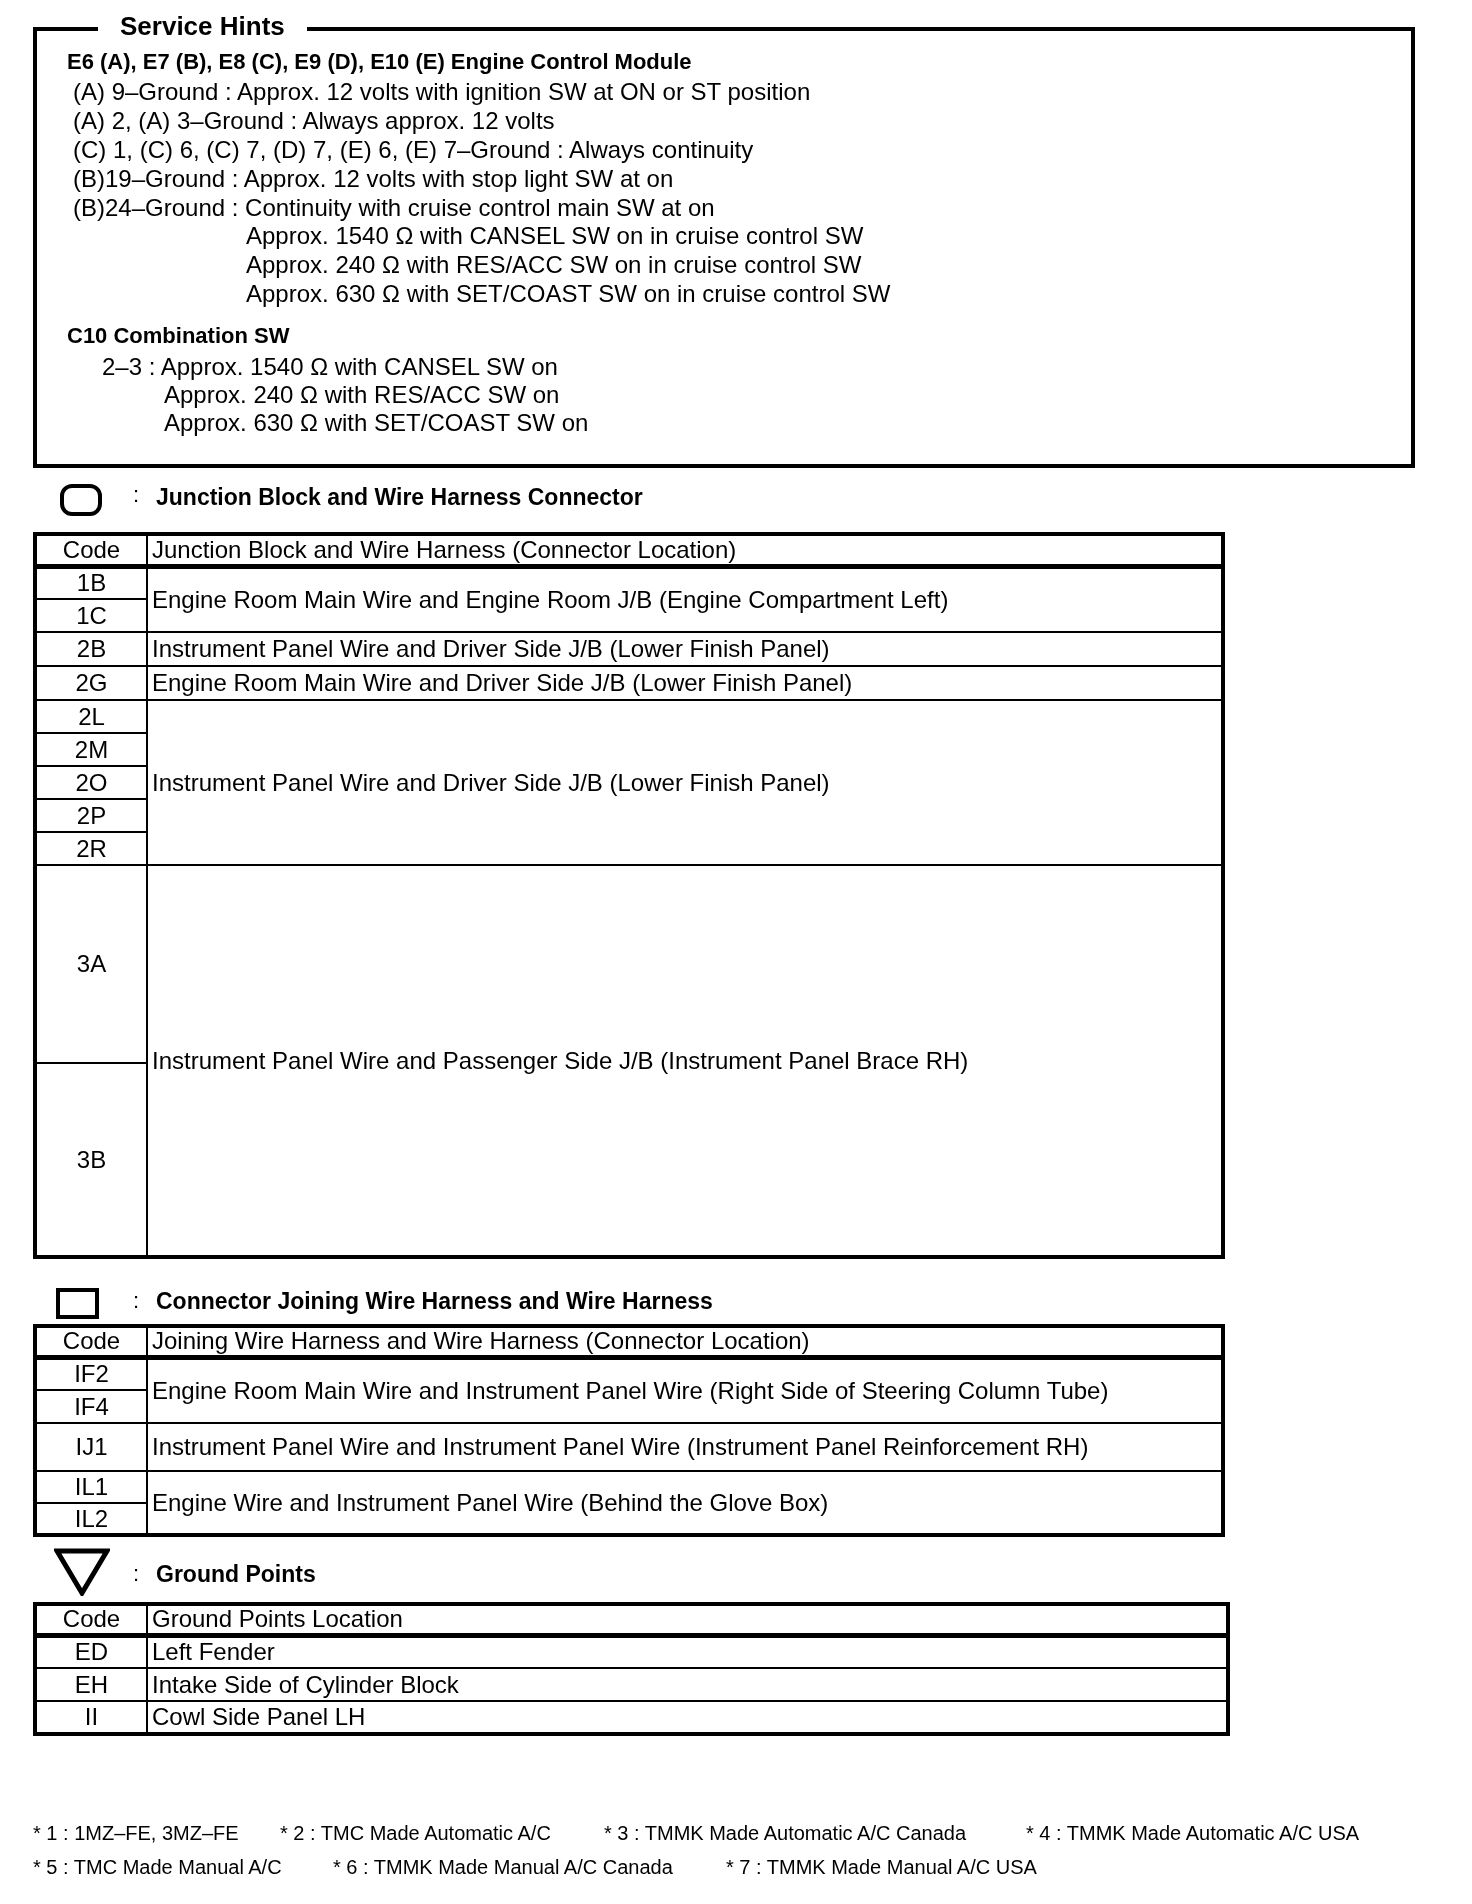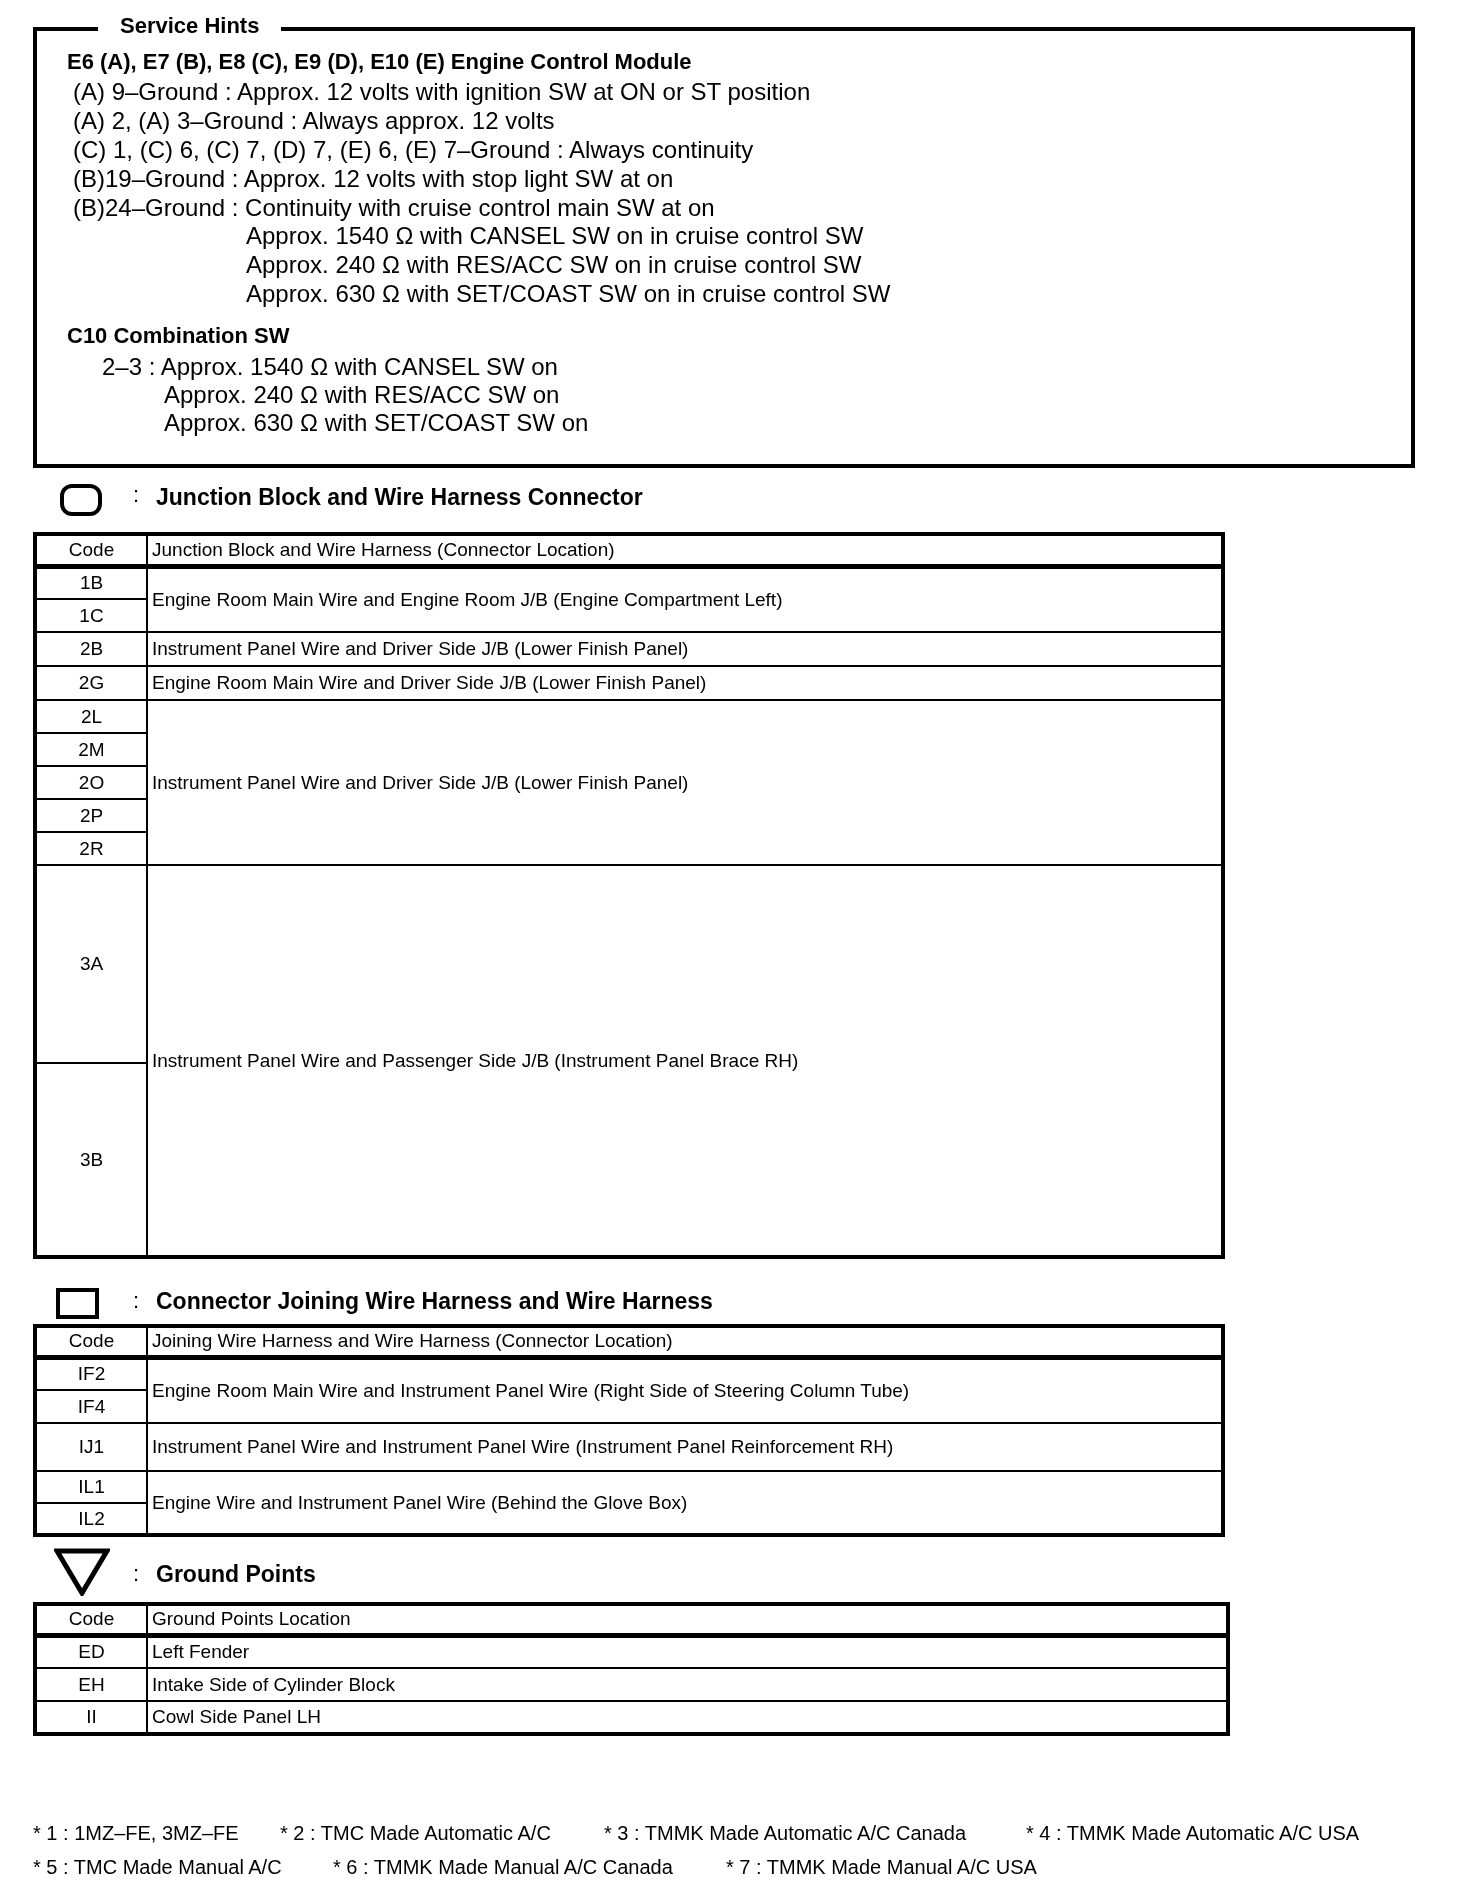--- a/index.html
+++ b/index.html
@@ -2,27 +2,27 @@
 <html><head>
 <meta charset="utf-8">
 <style>
   html, body { margin:0; padding:0; background:#ffffff; }
   body { width:1472px; height:1904px; position:relative; overflow:hidden;
          font-family:"Liberation Sans", sans-serif; color:#000; }
   .abs { position:absolute; white-space:nowrap; }
   .hint-box { position:absolute; left:33px; top:27px; width:1374px; height:433px;
               border:4px solid #000; box-sizing:content-box; }
   .hint-title { position:absolute; left:100px; top:10px; background:#fff; padding:0 22px;
-                font-size:22px; font-weight:bold; line-height:28px;text-align:right; }
+                font-size:26px; font-weight:bold; line-height:28px;text-align:right; }
   .hint-heading { font-size:22px; font-weight:bold; line-height:28px; }
   .hint-line { font-size:24px; line-height:28px; }
   .sec-title { font-size:23px; font-weight:bold; line-height:30px; }
   .colon { font-size:22px; line-height:30px; }
   table.grid { position:absolute; border-collapse:collapse; table-layout:fixed;
-               border:4px solid #000; font-size:19px; }
+               border:4px solid #000; font-size:24px; }
   table.grid td { border:2px solid #000; padding:0 4px; vertical-align:middle;
                   line-height:20px; white-space:nowrap; overflow:hidden; }
   table.grid td.code { text-align:center; width:104px; padding:0; }
   table.grid tr.head td { border-bottom:5px solid #000; }
   table.grid td.desc { border-left:1px solid #000; }
   .icon-rounded { position:absolute; left:60px; top:484px; width:34px; height:24px;
                   border:4px solid #000; border-radius:12px; }
   .icon-rect { position:absolute; left:56px; top:1288px; width:35px; height:23px;
                border:4px solid #000; }
   .icon-tri { position:absolute; left:54px; top:1548px; }

